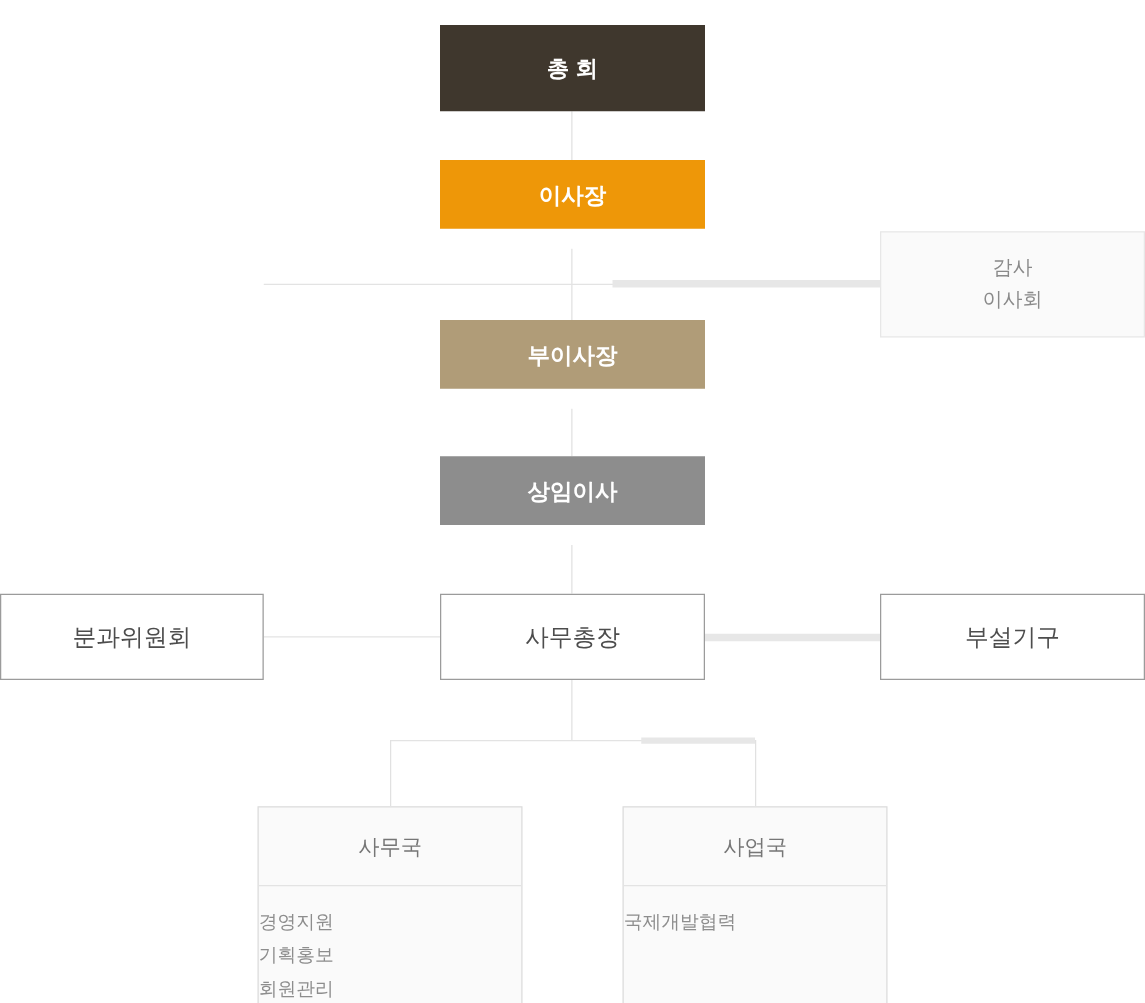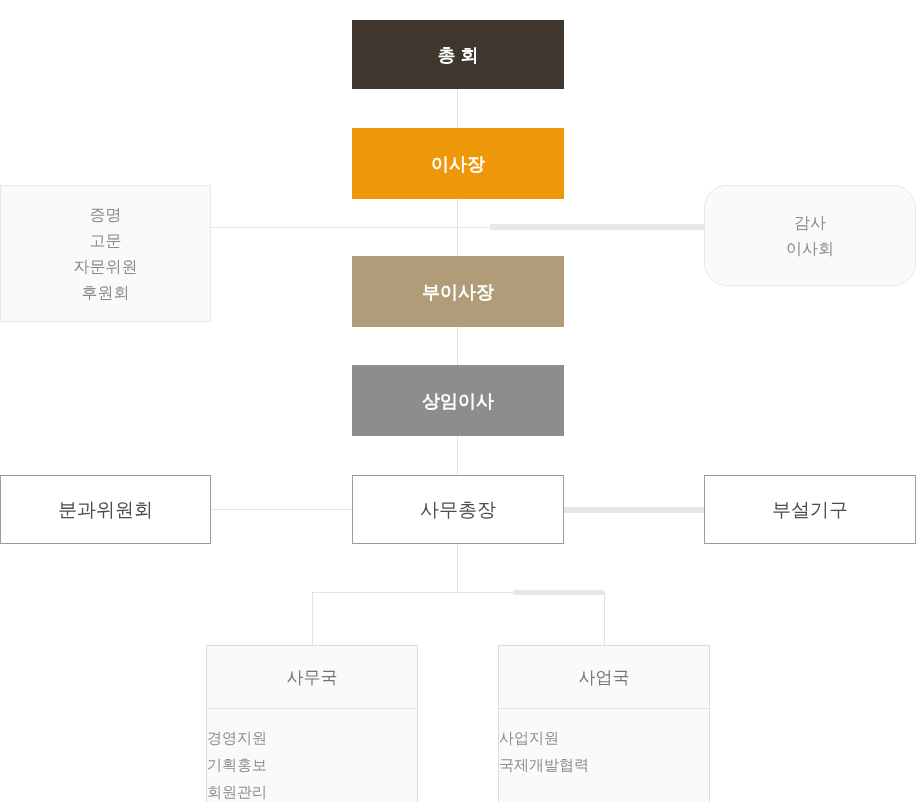--- a/index.html
+++ b/index.html
@@ -4,21 +4,21 @@
 <style>
   html,body{margin:0;padding:0;background:#ffffff;}
   body{font-family:"Liberation Sans","DejaVu Sans",sans-serif;}
   #stage{position:relative;width:916px;height:802px;background:#ffffff;overflow:hidden;margin-top:20px;}
   .abs{position:absolute;box-sizing:border-box;}
   
   .vline{width:1px;background:#e1e1e1;}
   .hline{height:1px;background:#e3e3e3;}
   .thick{background:#e7e7e7;}
   
-  .cbox{left:352px;width:212px;height:71px;display:flex;align-items:center;justify-content:center;
+  .cbox{left:352px;width:212px;height:55px;display:flex;align-items:center;justify-content:center;
         color:#ffffff;font-size:18px;font-weight:bold;z-index:2;}
   .bg-assembly{background:#3f372d;}
   .bg-chairman{background:#ee9708;}
   .bg-vice{background:#b09c78;}
   .bg-exec{background:#8d8d8d;}
   
   .sidebox{background:#fafafa;border:1px solid #e7e7e7;display:flex;align-items:center;justify-content:center;
            text-align:center;color:#8a8a8a;font-size:16px;line-height:26px;z-index:2;}
   
   .midbox{background:#ffffff;border:1px solid #9b9b9b;display:flex;align-items:center;justify-content:center;
@@ -57,30 +57,22 @@
   <div class="abs cbox bg-chairman" style="top:108px;">
     <span>이사장</span>
   </div>
   <div class="abs cbox bg-vice" style="top:236px;">
     <span>부이사장</span>
   </div>
   <div class="abs cbox bg-exec" style="top:345px;">
     <span>상임이사</span>
   </div>
 
-  <div class="abs sidebox" style="left:0;top:165px;width:211px;height:137px;">
-    <div>
-      <div>증명</div>
-      <div>고문</div>
-      <div>자문위원</div>
-      <div>후원회</div>
-    </div>
-  </div>
 
-  <div class="abs sidebox" style="left:704px;top:165px;width:212px;height:101px;border-radius:23px;">
+  <div class="abs sidebox" style="left:704px;top:165px;width:212px;height:85px;">
     <div>
       <div>감사</div>
       <div>이사회</div>
     </div>
   </div>
 
   <div class="abs midbox" style="left:0;top:455px;width:211px;height:69px;">
     <span>분과위원회</span>
   </div>
   <div class="abs midbox" style="left:352px;top:455px;width:212px;height:69px;">
@@ -99,18 +91,17 @@
       <div>기획홍보</div>
       <div>회원관리</div>
     </div>
   </div>
 
   <div class="abs deptbox" style="left:498px;top:625px;width:212px;height:175px;">
     <div class="dept-header">
       <span>사업국</span>
     </div>
     <div class="dept-body">
-      <div>사업지원</div>
       <div>국제개발협력</div>
     </div>
   </div>
 
 </div>
 
 </body></html>

